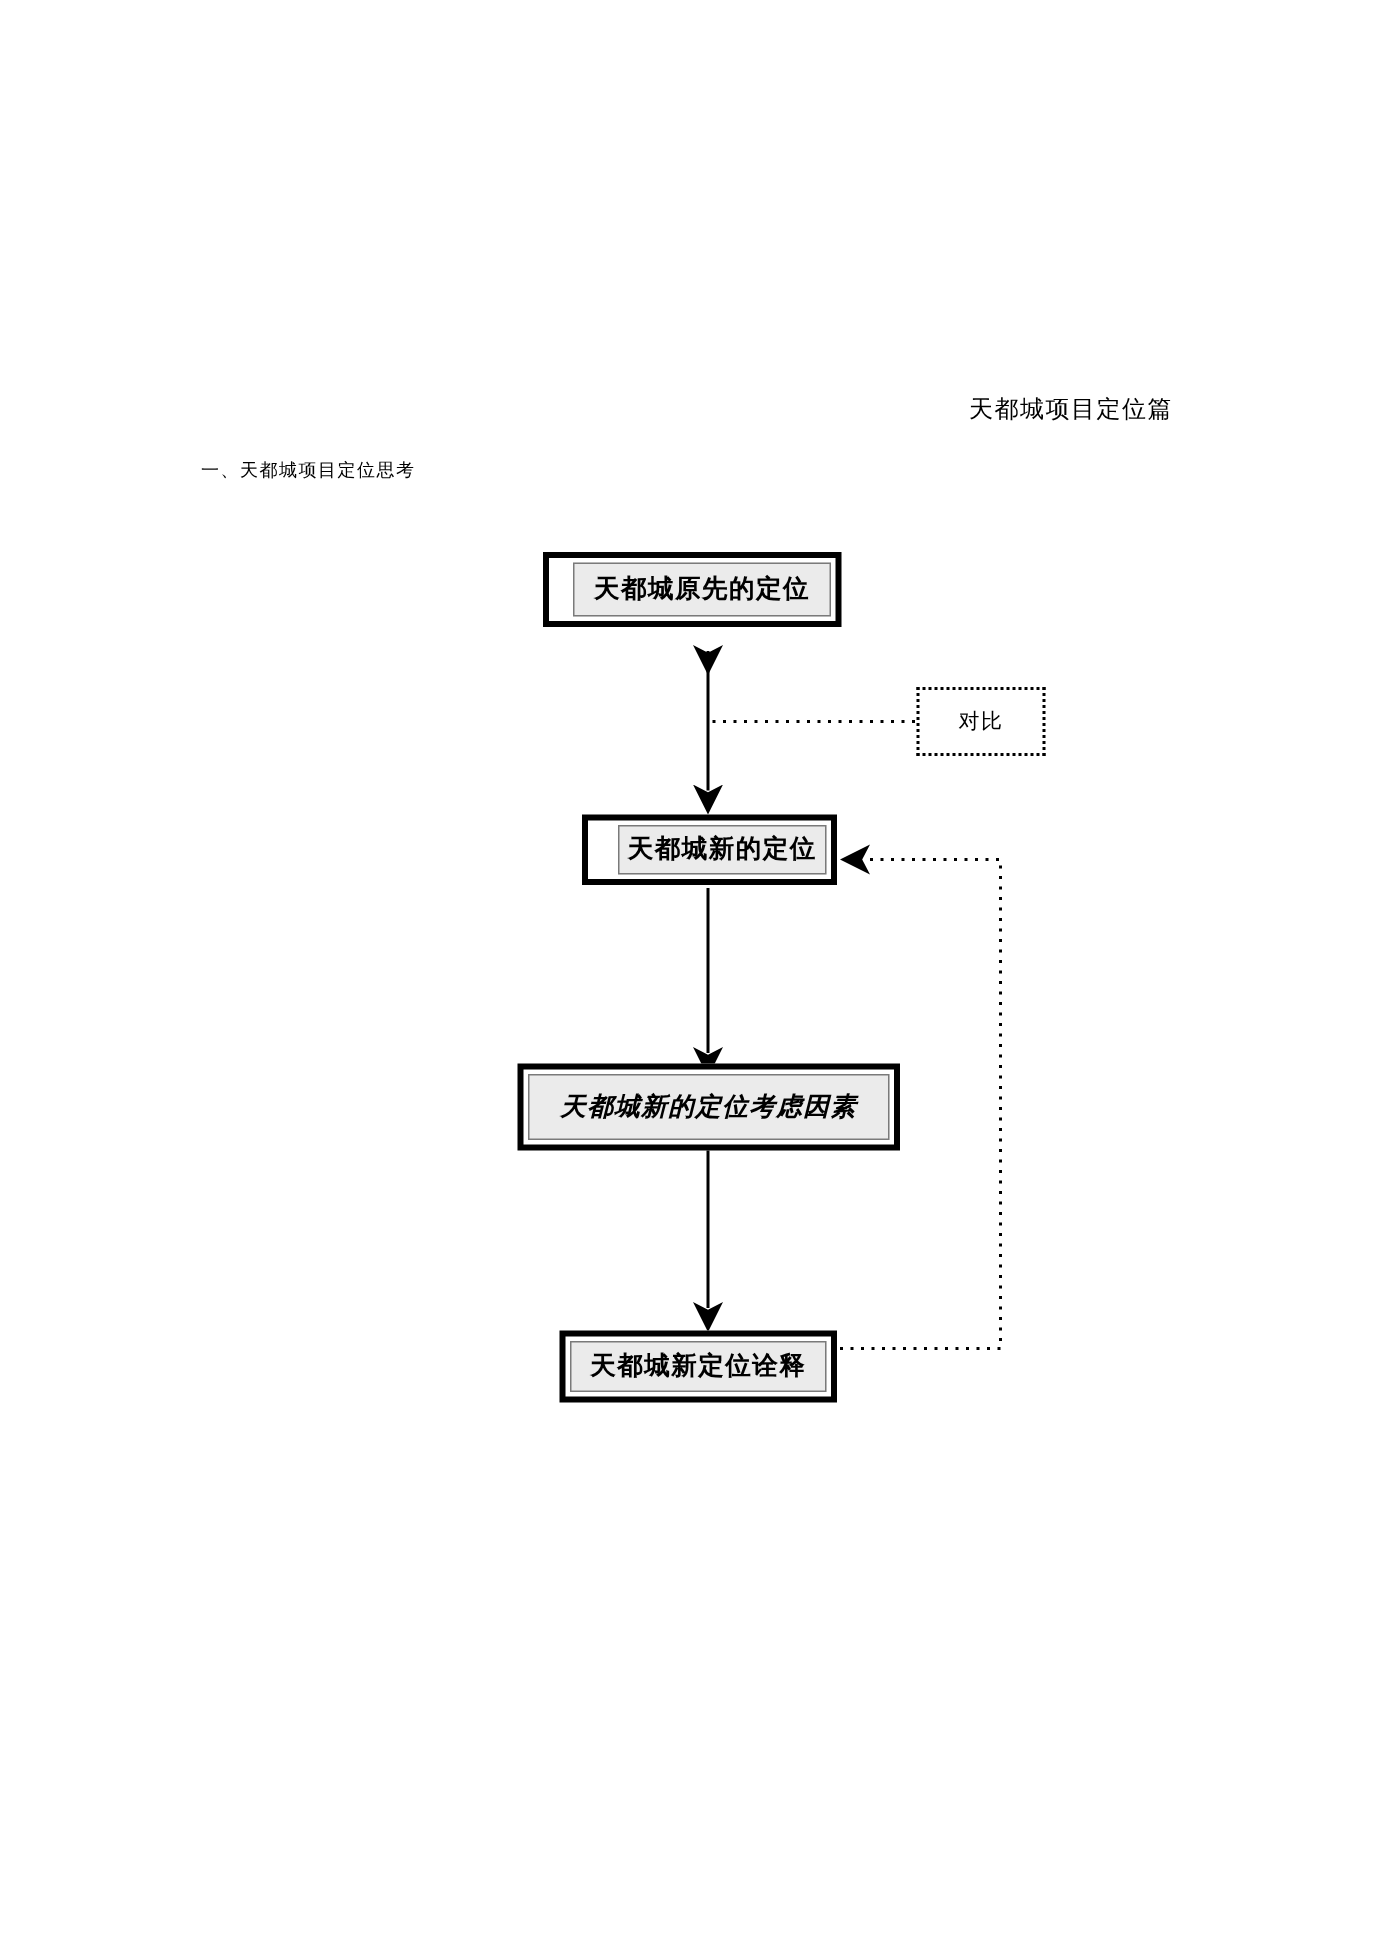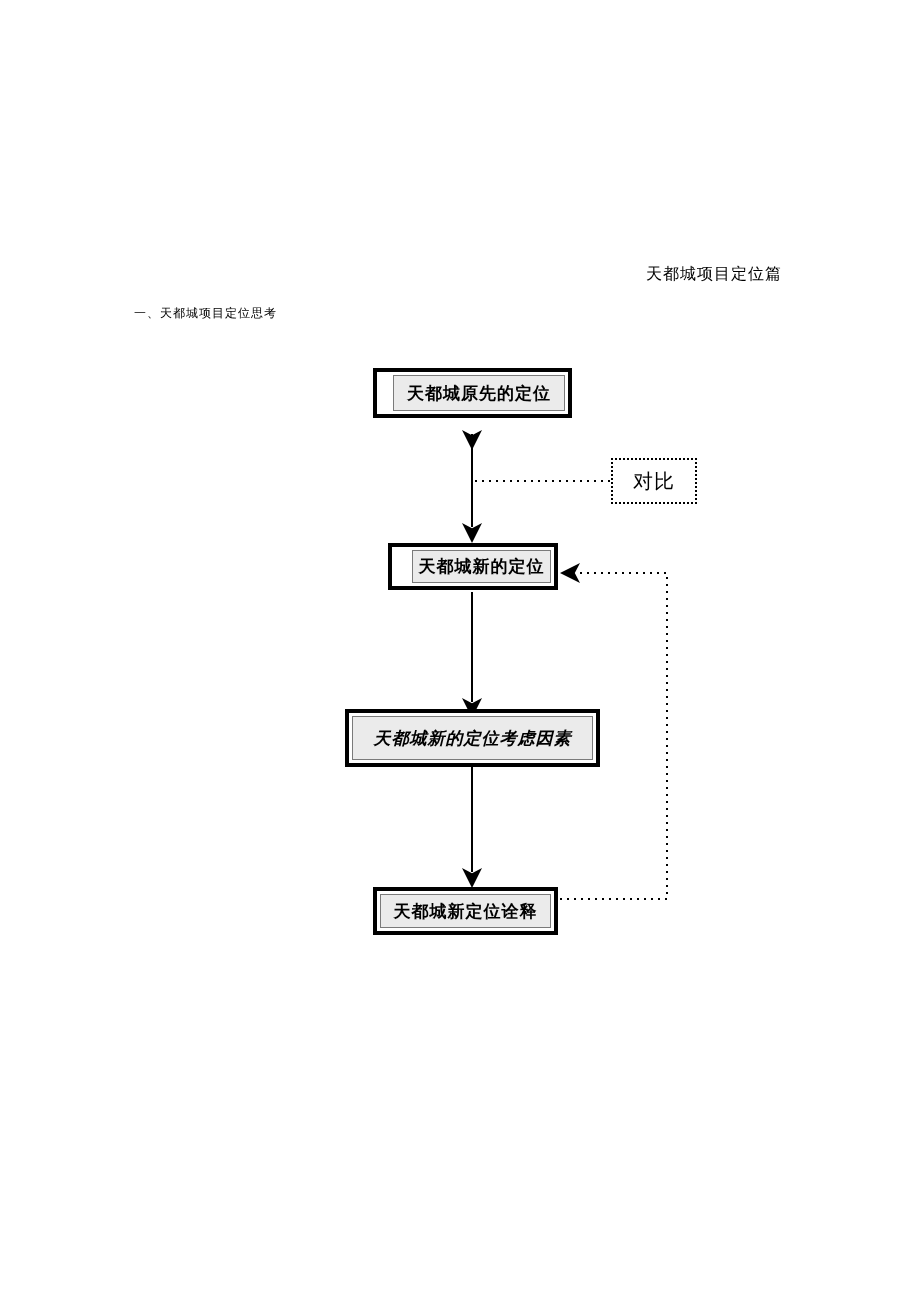--- a/index.html
+++ b/index.html
@@ -83,21 +83,21 @@
   .node-label {
     font-family: "DejaVu Sans", "Liberation Sans", sans-serif;
     font-weight: bold;
     font-size: 17px;
     line-height: 1;
     letter-spacing: 1px;
     color: #000000;
     white-space: nowrap;
   }
 
-  #node-original   { left: 373px; top: 368px; width: 199px; height: 50px; padding-left: 16px; }
+  #node-original   { left: 362px; top: 368px; width: 199px; height: 50px; padding-left: 16px; }
   #node-new        { left: 388px; top: 543px; width: 170px; height: 47px; padding-left: 20px; }
   #node-factors    { left: 345px; top: 709px; width: 255px; height: 58px; font-style: italic; }
   #node-interpret  { left: 373px; top: 875px; width: 185px; height: 48px; margin-top: 12px; }
 
   
   .note-box {
     position: absolute;
     left: 611px;
     top: 458px;
     width: 86px;
@@ -105,21 +105,21 @@
     box-sizing: border-box;
     border: 2px dotted #000000;
     background: #ffffff;
     display: flex;
     align-items: center;
     justify-content: center;
     z-index: 3;
   }
   .note-label {
     font-family: "Liberation Serif", "DejaVu Serif", serif;
-    font-size: 20px;
+    font-size: 14px;
     letter-spacing: 1px;
     color: #000000;
     white-space: nowrap;
   }
 </style>
 </head>
 <body>
 
 <div id="page">
 

